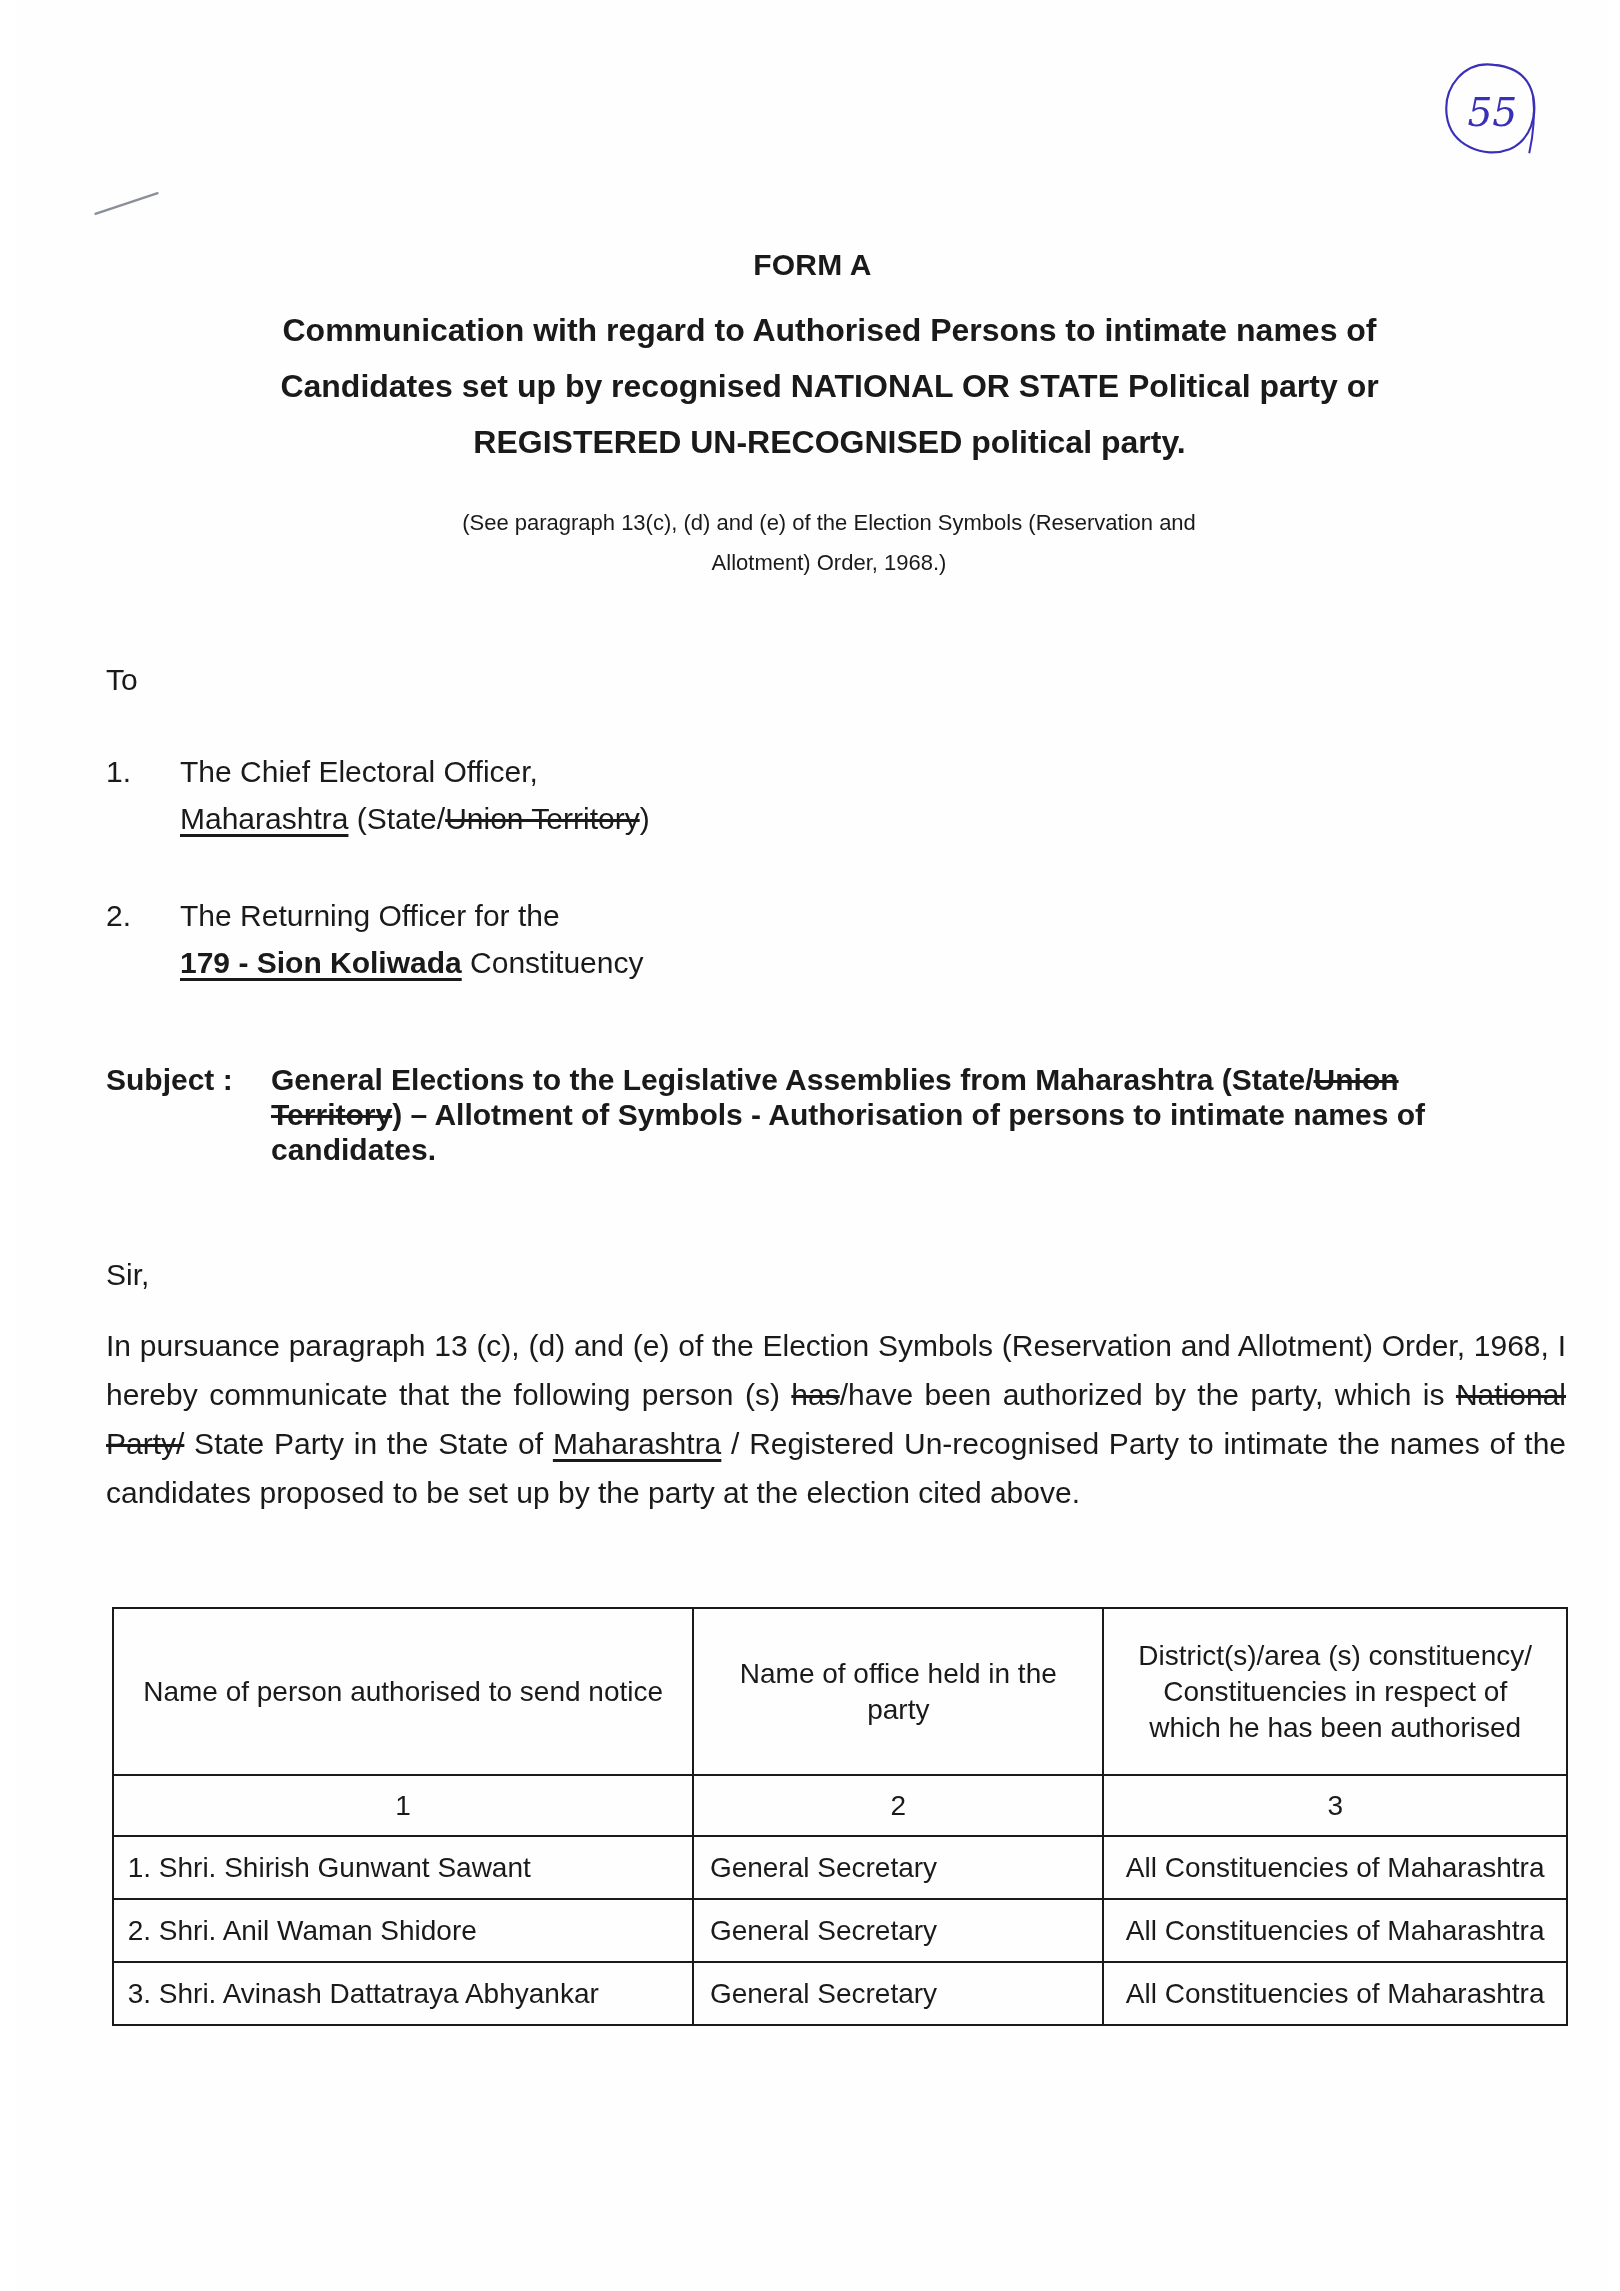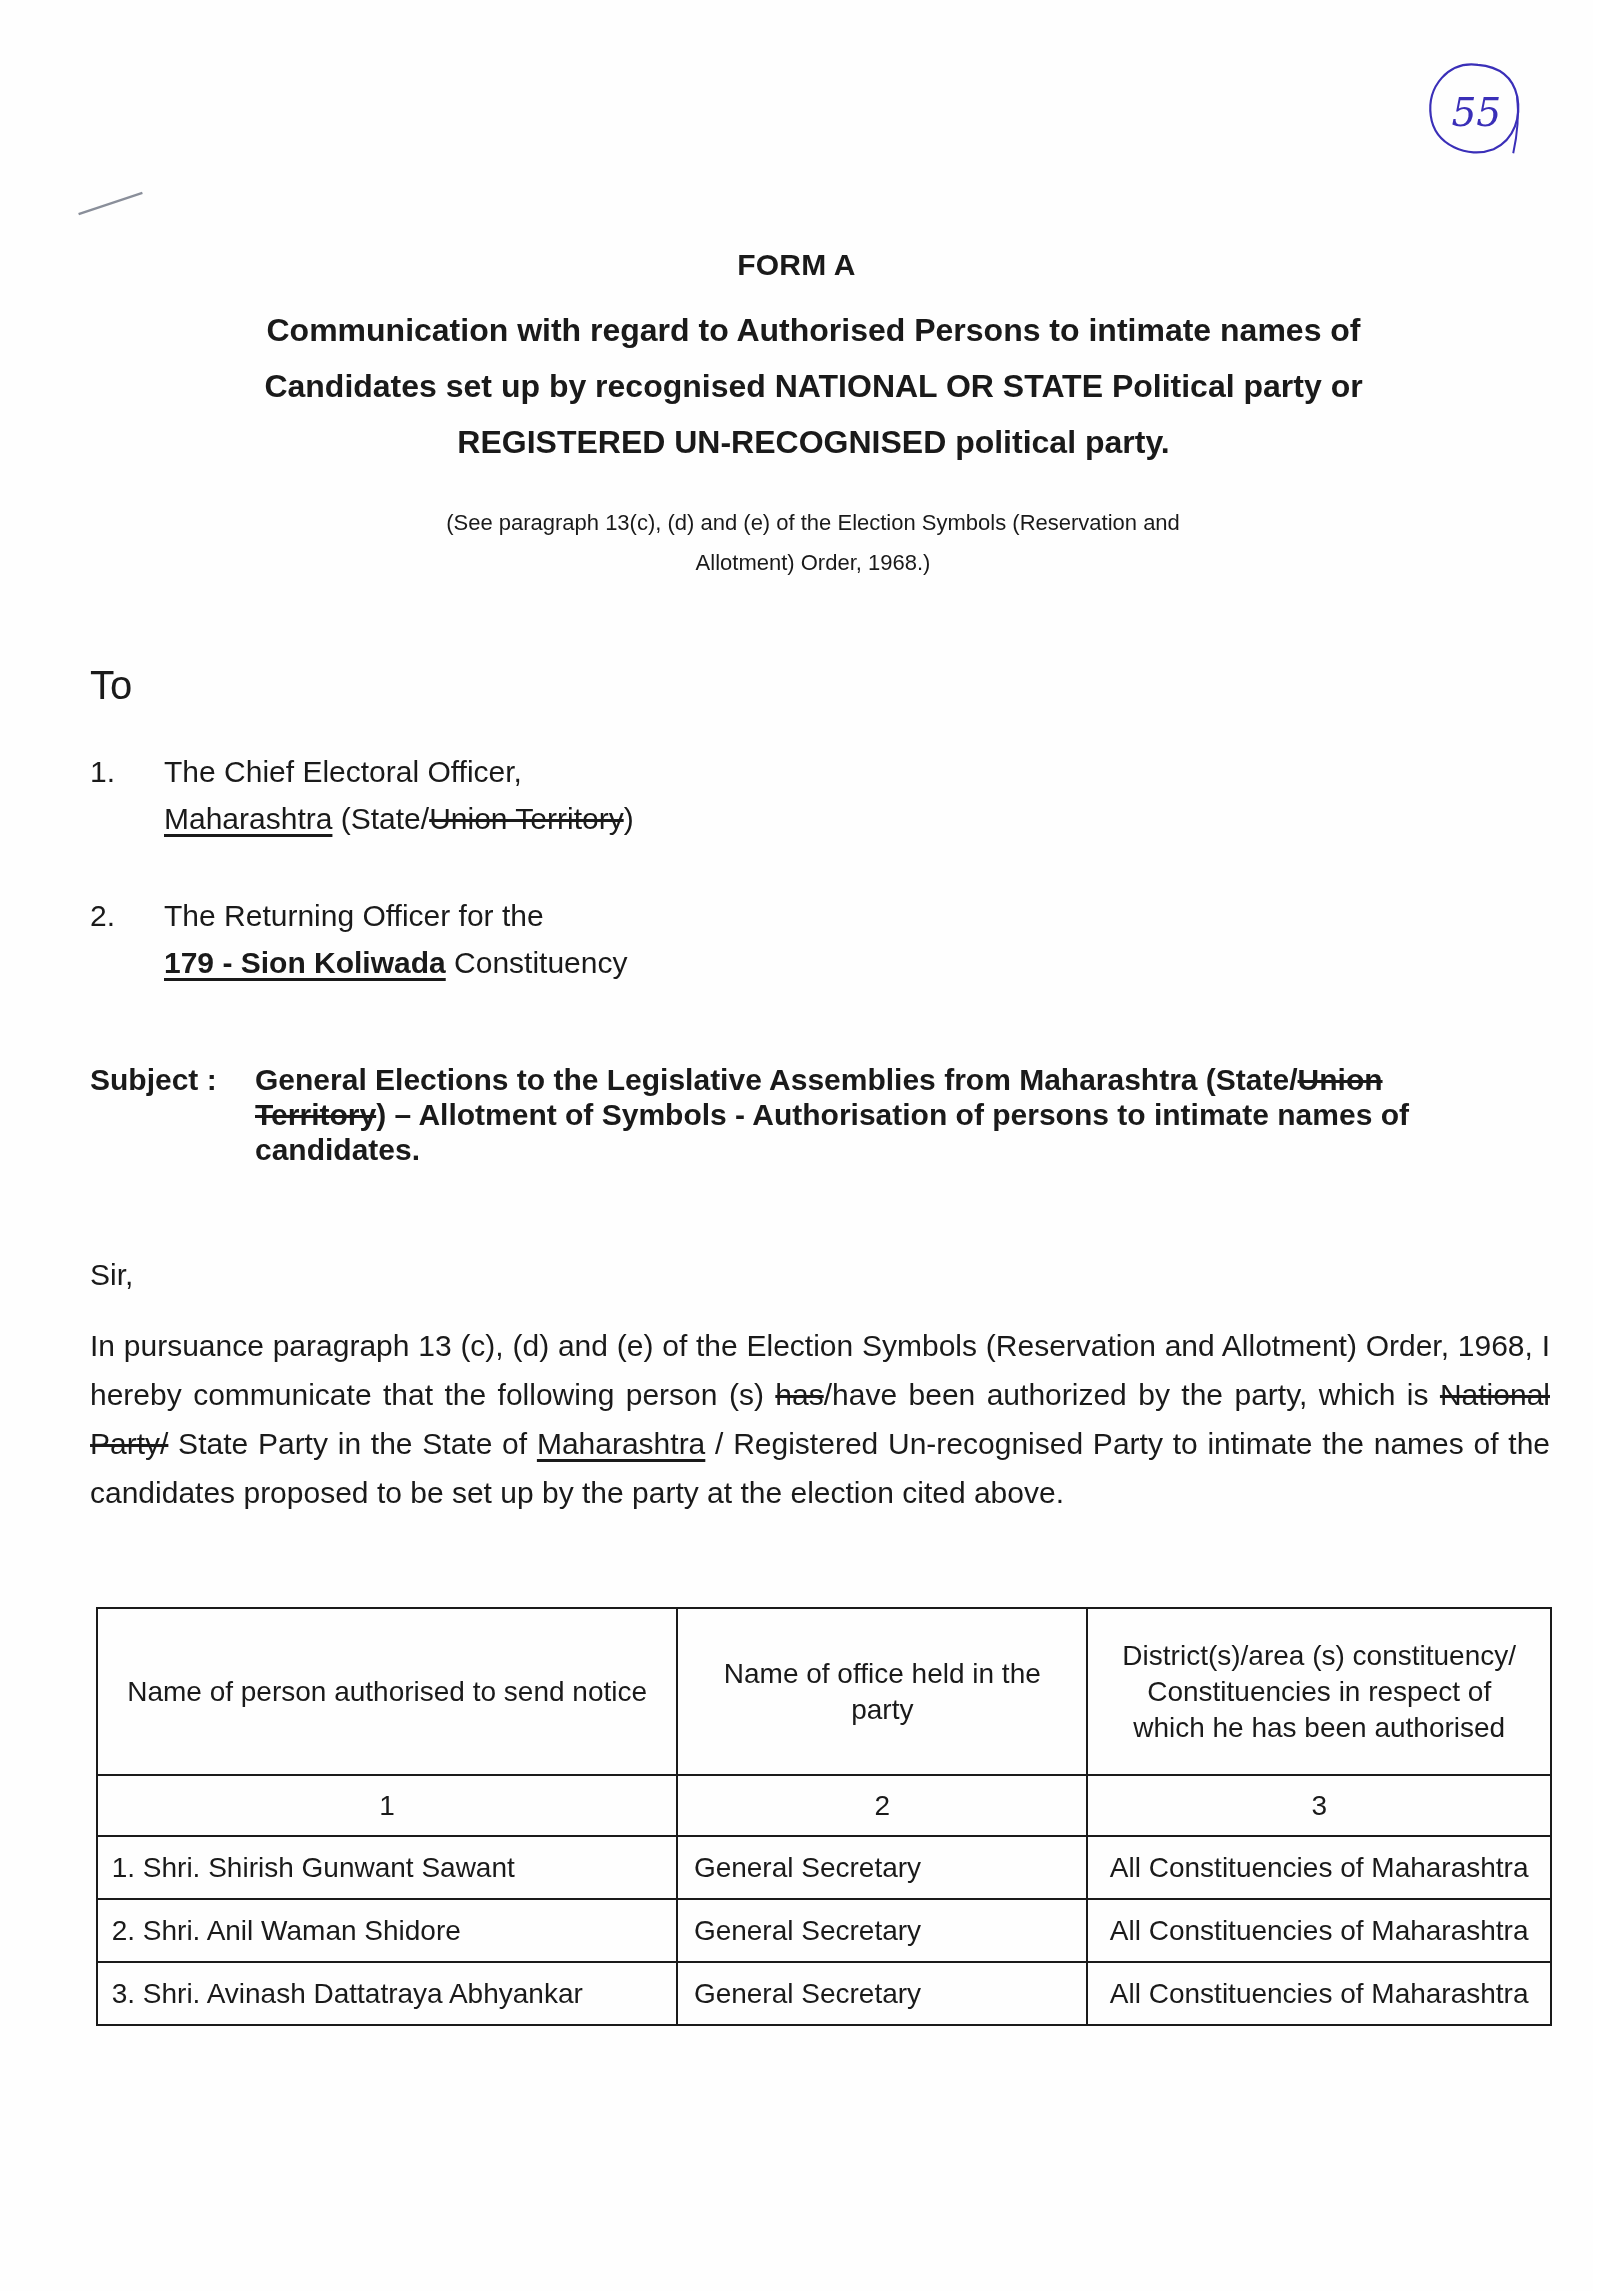--- a/index.html
+++ b/index.html
@@ -10,21 +10,21 @@
     body {
       width: 1620px;
       height: 2292px;
       position: relative;
       overflow: hidden;
       font-family: "Liberation Sans", sans-serif;
       color: #1a1a1a;
     }
     .page {
       position: absolute;
-      left: 0; top: 0;
+      left: 16px; top: 0;
       width: 1593px;
       height: 2292px;
       background: #fefefe;
     }
     .page-number-stamp {
       position: absolute;
       left: 1419px;
       top: 57px;
       width: 106px;
       height: 106px;
@@ -61,21 +61,21 @@
       width: 1176px;
       top: 503px;
       text-align: center;
       font-size: 22px;
       line-height: 40px;
     }
     .to-label {
       position: absolute;
       left: 90px;
       top: 663px;
-      font-size: 40px;
+      font-size: 30px;
     }
     .addressee {
       position: absolute;
       left: 90px;
       font-size: 30px;
       line-height: 47px;
       margin-top: 16px;
     }
     .addressee .num {
       display: inline-block;

